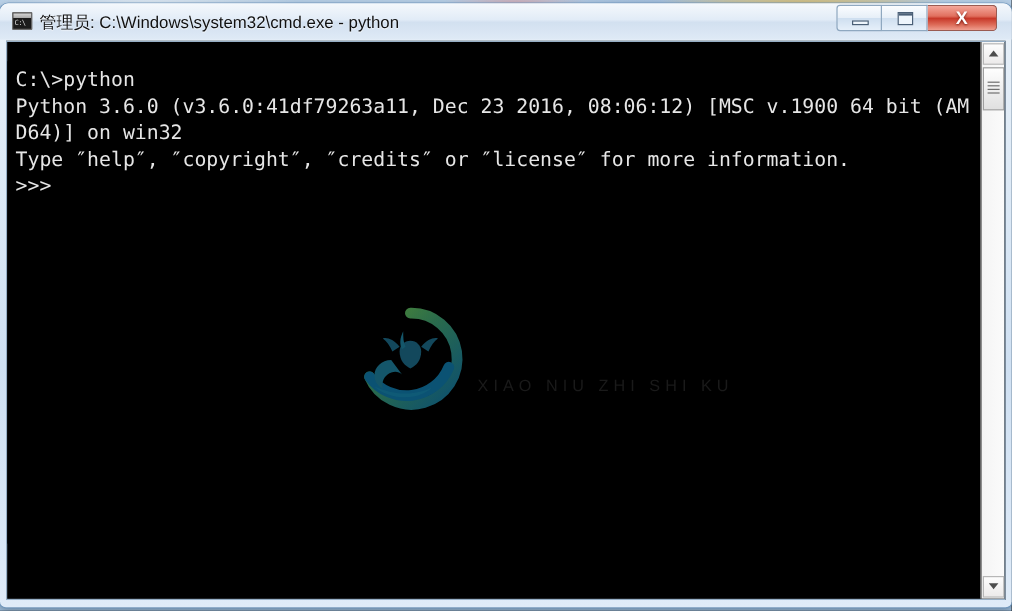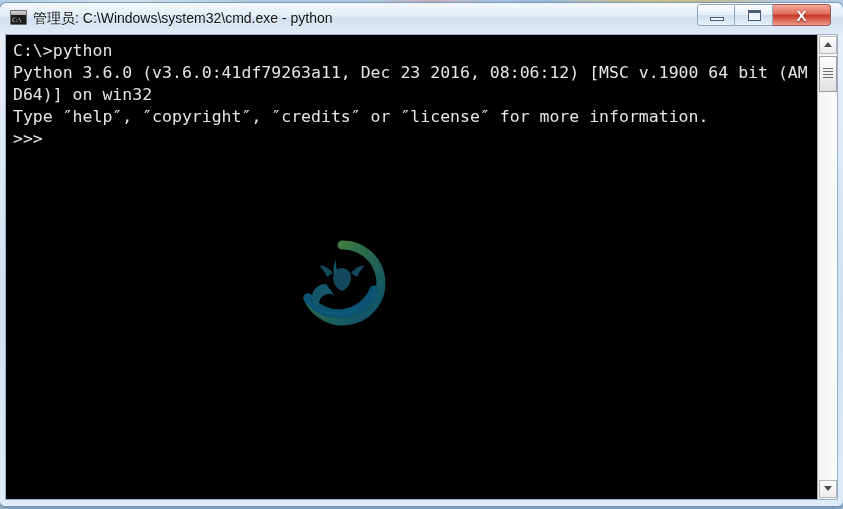--- a/index.html
+++ b/index.html
@@ -157,21 +157,21 @@
     top: 31px;
     width: 833px;
     height: 466px;
     background: #000;
     border: 1px solid #96aec5;
     box-sizing: border-box;
     overflow: hidden;
   }
   #console {
     position: absolute;
-    left: 0; top: 0;
+    left: 0; top: 16px;
     width: 811px;
     height: 402px;
     background: #000;
     overflow: hidden;
   }
   #console-text {
     position: absolute;
     left: 7px;
     top: 5px;
     width: 806px;
@@ -316,20 +316,21 @@
           </defs>
           <path d="M46 7 A38 38 0 1 1 12 60" fill="none" stroke="url(#ringgrad)" stroke-width="9" stroke-linecap="round"></path>
           <path d="M12 60 A38 38 0 0 0 78 52" fill="none" stroke="#0b5273" stroke-width="9" stroke-linecap="round"></path>
           <path d="M46 30 c-5 0 -9 4 -9 9 c0 7 4 12 9 14 c5 -2 9 -7 9 -14 c0 -5 -4 -9 -9 -9 z" fill="#13485c"></path>
           <path d="M37 35 c-5 -6 -10 -8 -14 -7 c3 2 6 6 8 11 z" fill="#13485c"></path>
           <path d="M55 35 c5 -6 10 -8 14 -7 c-3 2 -6 6 -8 11 z" fill="#13485c"></path>
           <path d="M40 22 c-3 6 -3 11 -1 15 l3 -2 c-2 -4 -2 -8 -2 -13 z" fill="#14566a"></path>
           <path d="M30 46 c-8 0 -14 6 -14 13 c0 5 3 9 7 11 c-1 -4 0 -9 4 -12 c4 -3 9 -3 12 0 z" fill="#14566a"></path>
           <path d="M16 68 c6 6 16 9 26 9 c9 0 17 -3 22 -8 c-6 3 -14 5 -22 5 c-10 0 -19 -3 -26 -6 z" fill="#0f5a76"></path>
         </svg>
+        <div id="wm-en">XIAO NIU ZHI SHI KU</div>
       </div>
     </div>
 
     <div id="vscroll">
       <div class="sb-btn" id="sb-up">
         <span class="arrow-up"></span>
       </div>
       <div id="sb-thumb">
         <span class="grip">
             <i></i>

